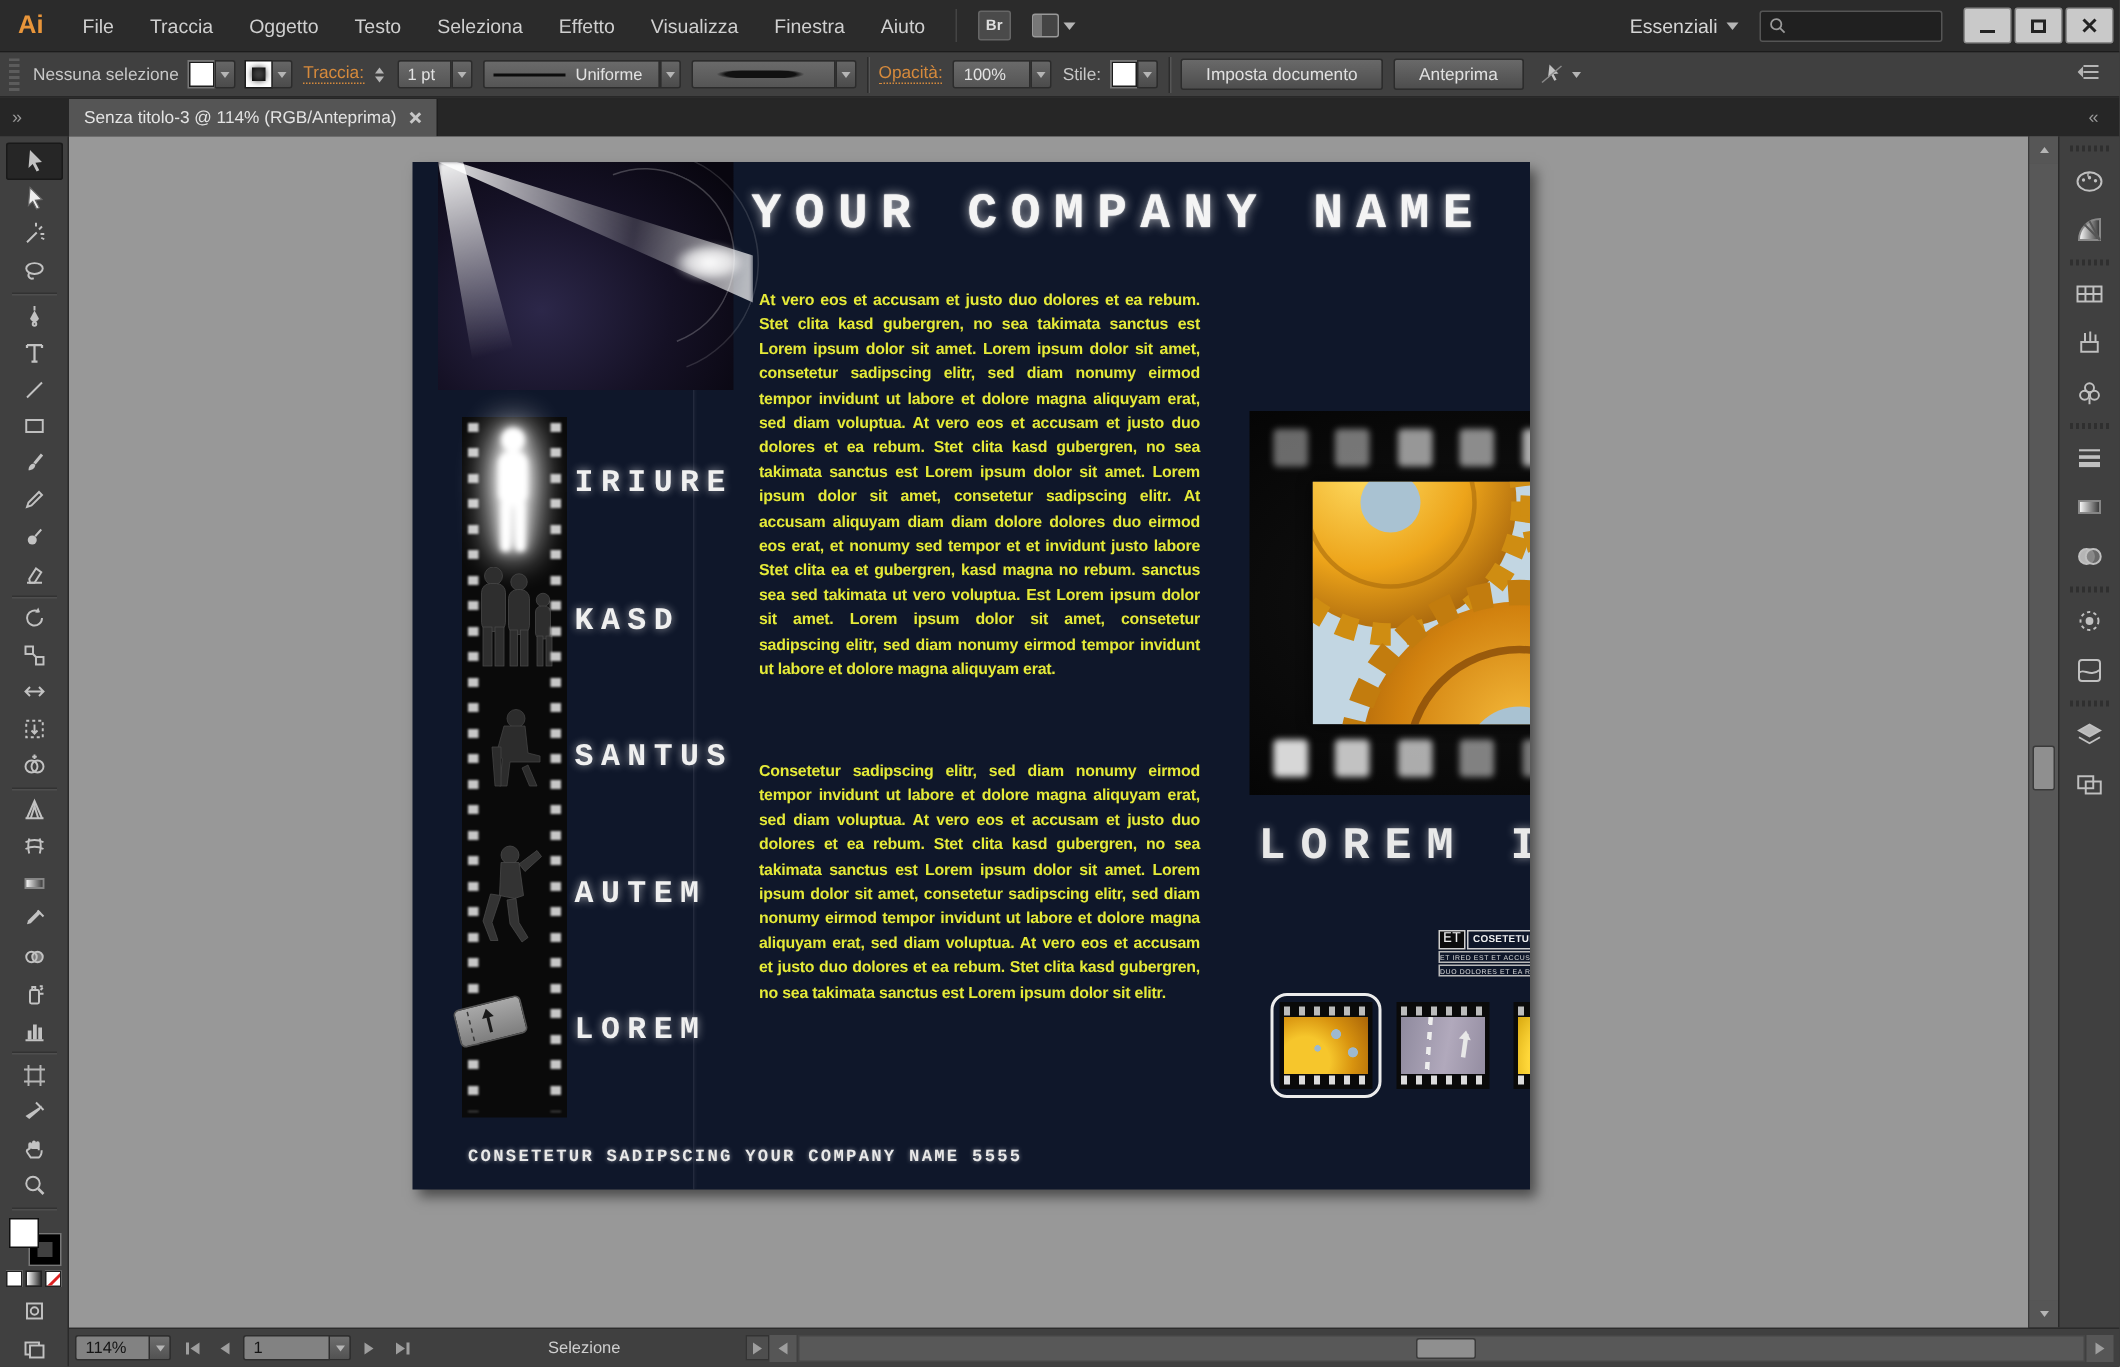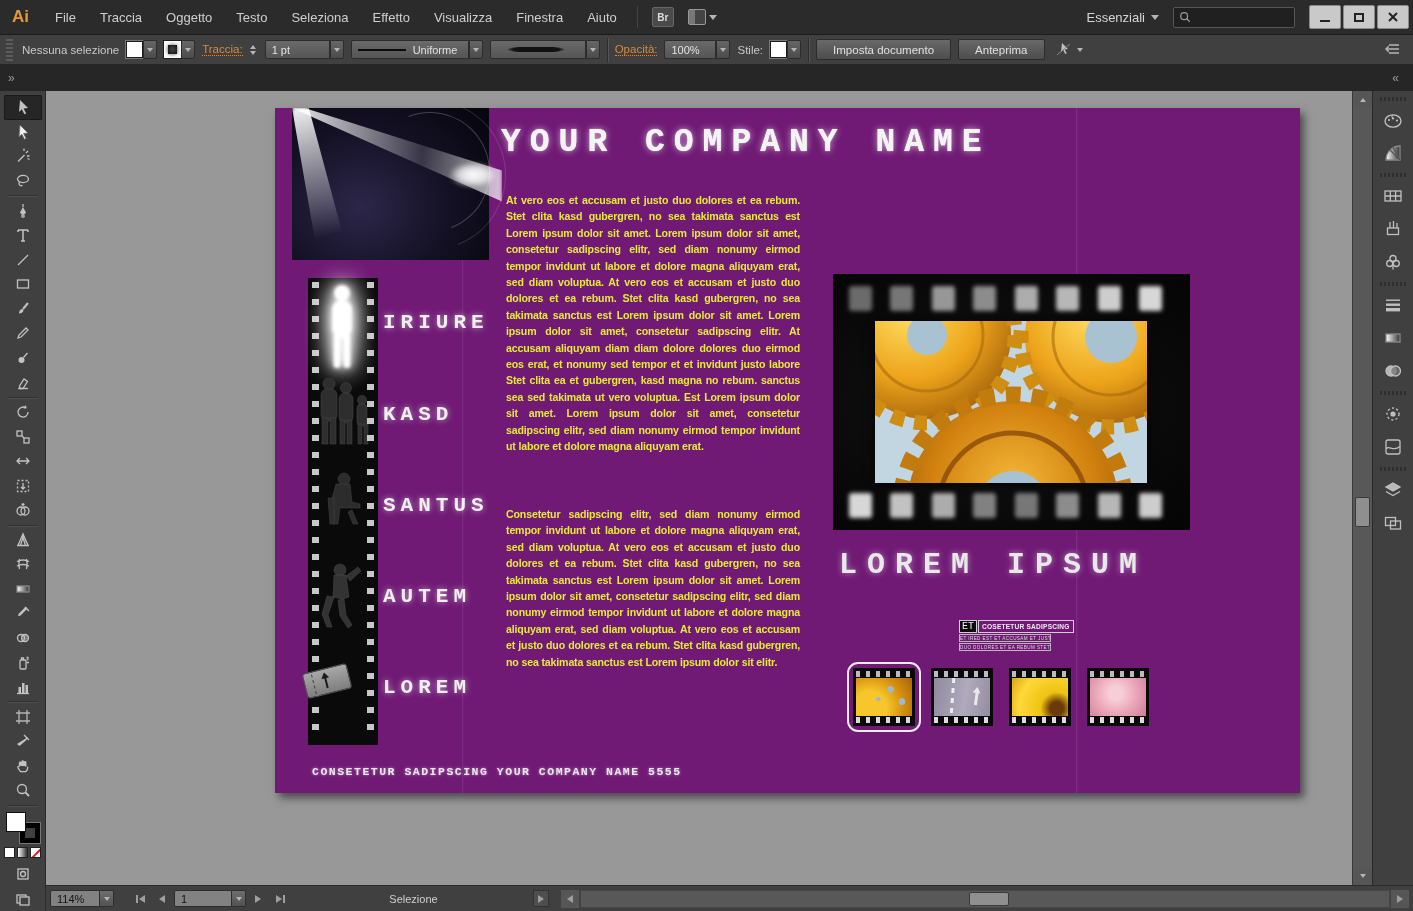--- a/index.html
+++ b/index.html
@@ -130,21 +130,21 @@
     display:flex; flex-direction:column; align-items:center; padding-top:2px; }
   .dock-grip { width:26px; height:4px; margin:4px 0 2px;
     background:repeating-linear-gradient(90deg,#2f2f2f 0 2px,transparent 2px 4px); }
   .dock-btn { width:40px; height:33px; display:flex; align-items:center;
     justify-content:center; cursor:pointer; }
   .dock-btn svg { stroke:#c0c0c0; fill:none; stroke-width:1.3; }
   .dock-btn svg .f { fill:#c0c0c0; stroke:none; }
 
   
   .statusbar { height:26px; background:#404040; border-top:1px solid #2b2b2b;
-    display:flex; align-items:center; gap:12px; padding:0 4px; color:#cfcfcf;
+    display:flex; align-items:center; gap:0; padding:0 4px; color:#cfcfcf;
     font-size:11px; flex:0 0 26px; }
   .sb-field { height:17px; background:#828282; border:1px solid #2e2e2e;
     color:#141414; display:flex; align-items:center; padding:0 6px; border-radius:2px 0 0 2px; }
   .sb-dd { width:14px; height:17px; background:linear-gradient(#6e6e6e,#525252);
     border:1px solid #2e2e2e; border-left:none; display:flex; align-items:center;
     justify-content:center; border-radius:0 2px 2px 0; cursor:pointer; }
   .sb-nav { display:flex; align-items:center; gap:2px; margin:0 4px; }
   .nav-btn { width:20px; height:17px; display:flex; align-items:center;
     justify-content:center; gap:1px; cursor:pointer; }
   .tri-l { width:0; height:0; border-top:4px solid transparent;
@@ -157,22 +157,22 @@
     justify-content:center; background:#4e4e4e; border:1px solid #333; cursor:pointer; }
   .hscroll { flex:1; height:18px; display:flex; align-items:center; gap:1px; }
   .hs-btn { width:18px; height:18px; background:#565656; display:flex;
     align-items:center; justify-content:center; cursor:pointer; }
   .hs-track { flex:1; height:18px; background:#585858; position:relative;
     border:1px solid #464646; }
   .hs-thumb { position:absolute; top:1px; height:14px; left:48%; width:40px;
     background:#8f8f8f; border:1px solid #3a3a3a; border-radius:2px; cursor:grab; }
 
   
-  .artboard { position:absolute; left:229px; top:17px; width:1025px; height:685px;
-    background:#701a75; box-shadow:4px 5px 8px rgba(0,0,0,.5);
+  .artboard { position:absolute; left:229px; top:17px; width:745px; height:685px;
+    background:#0f172a; box-shadow:4px 5px 8px rgba(0,0,0,.5);
     overflow:hidden; }
   .fold { position:absolute; top:0; width:1px; height:100%;
     background:rgba(220,220,240,.10); box-shadow:1px 0 2px rgba(255,255,255,.05); }
 
   .spotlight { position:absolute; left:17px; top:0; width:197px; height:152px;
     background:radial-gradient(ellipse 80% 90% at 35% 65%, #2c2749 0%, #151125 55%, #08060f 100%);
     overflow:visible; }
   .beam-a { position:absolute; left:0; top:0; width:120px; height:152px;
     background:linear-gradient(165deg, rgba(255,255,255,.95), rgba(255,255,255,0) 75%);
     clip-path:polygon(0 0, 14% 0, 48% 100%, 22% 100%); filter:blur(1.5px); }
@@ -364,21 +364,21 @@
       <div class="dd-arrow">
           <div class="tri-down-s"></div>
         </div>
     </div>
     <span class="cb-link">Traccia:</span>
     <div class="stepper">
       <div class="tri-up-s"></div>
       <div class="tri-down-s"></div>
     </div>
     <div class="combo">
-      <div class="field" style="width:65px">1 pt</div>
+      <div class="field" style="width:36px">1 pt</div>
       <div class="dd-arrow">
           <div class="tri-down-s"></div>
         </div>
     </div>
     <div class="combo">
       <div class="field" style="width:118px">
         <div class="strokeline"></div>
         <span>Uniforme</span>
       </div>
       <div class="dd-arrow">
@@ -420,20 +420,24 @@
     </div>
     <div class="panel-toggle">
       <svg width="16" height="12" viewBox="0 0 16 12">
           <path d="M4 2h10M4 6h10M4 10h10M1 6l2-2v4z" stroke="#b5b5b5" stroke-width="1.4" fill="#b5b5b5"></path>
         </svg>
     </div>
   </div>
 
   <div class="tabbar">
     <div class="tab-corner">»</div>
+    <div class="tab active">
+      <span>Senza titolo-3 @ 114% (RGB/Anteprima)</span>
+      <span class="tab-close"></span>
+    </div>
     <div class="tabbar-right">«</div>
   </div>
 
   <div class="main">
 
     <div class="toolbar">
       <div class="tool active">
         <svg width="16" height="16" viewBox="0 0 16 16">
             <path class="f" d="M5 1l8 8-4.4.5 2.6 5-1.8.8-2.6-5L4 13z"></path>
           </svg>

